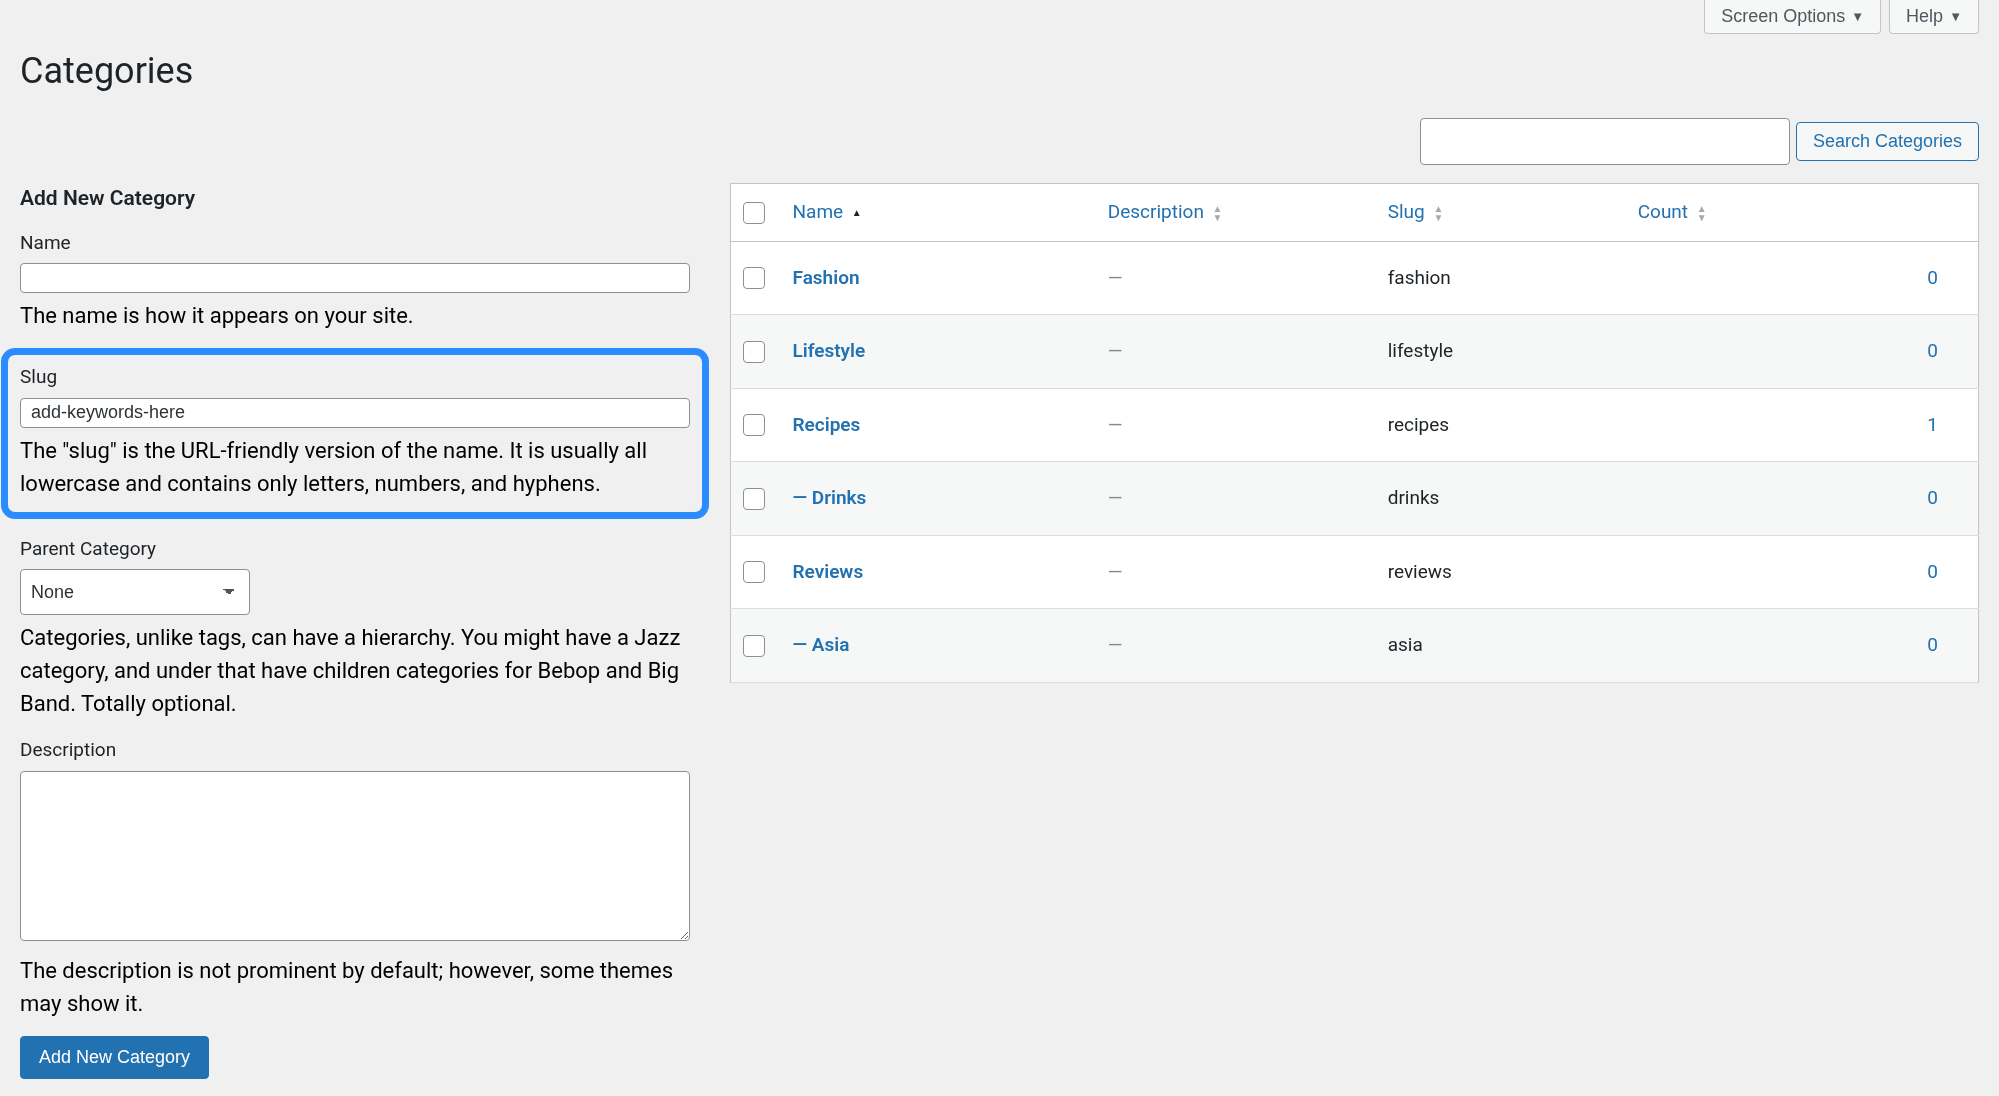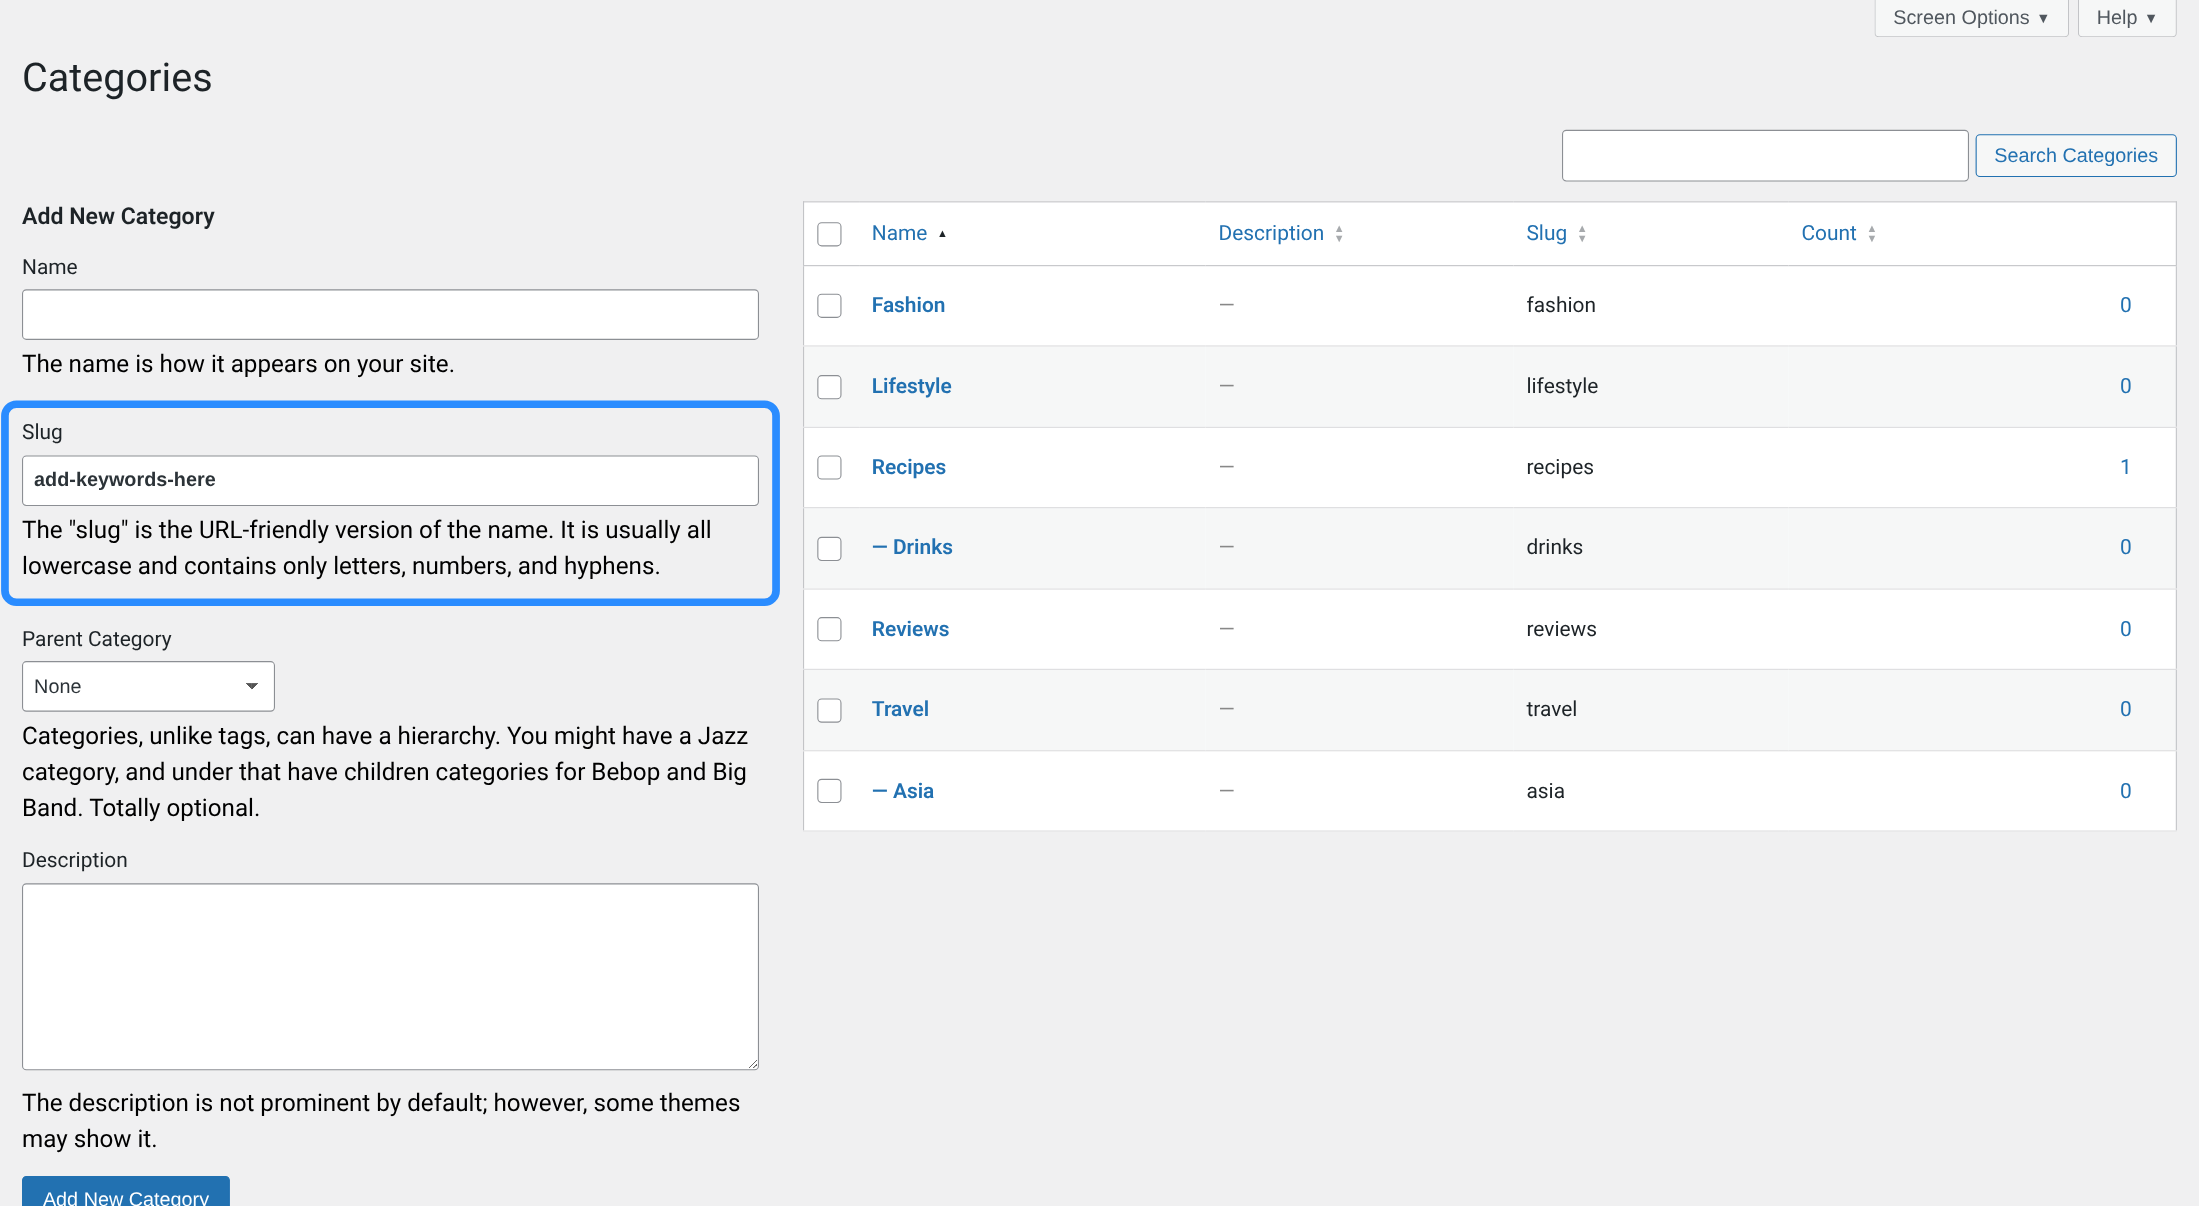--- a/index.html
+++ b/index.html
@@ -88,21 +88,21 @@
   }
   .text-input, .textarea, .select {
     width: 100%;
     border: 1px solid #8c8f94;
     border-radius: 4px;
     background: #fff;
     padding: 8px 10px;
     font-size: 18px;
     color: #2c3338;
   }
-  .text-input { height: 46px; font-weight: bold; }
+  .text-input { height: 30px; }
   .textarea { height: 170px; resize: both; }
   .select {
     width: 230px;
     height: 46px;
     appearance: none;
     background-image: linear-gradient(45deg, transparent 50%, #555 50%),
                       linear-gradient(135deg, #555 50%, transparent 50%);
     background-position: right 20px center, right 14px center;
     background-size: 6px 6px, 6px 6px;
     background-repeat: no-repeat;
@@ -337,27 +337,20 @@
             </tr>
             <tr>
               <td><input type="checkbox" class="chk" style=""></td>
               <td><a class="cat-name-link">Reviews</a></td>
               <td class="dash">—</td>
               <td>reviews</td>
               <td class="td-count"><a class="count-link">0</a></td>
             </tr>
             <tr>
               <td><input type="checkbox" class="chk" style=""></td>
-              <td><a class="cat-name-link">Travel</a></td>
-              <td class="dash">—</td>
-              <td>travel</td>
-              <td class="td-count"><a class="count-link">0</a></td>
-            </tr>
-            <tr>
-              <td><input type="checkbox" class="chk" style=""></td>
               <td><a class="cat-name-link">— Asia</a></td>
               <td class="dash">—</td>
               <td>asia</td>
               <td class="td-count"><a class="count-link">0</a></td>
             </tr>
           </tbody>
       </table>
     </div>
   </div>
 </div>

